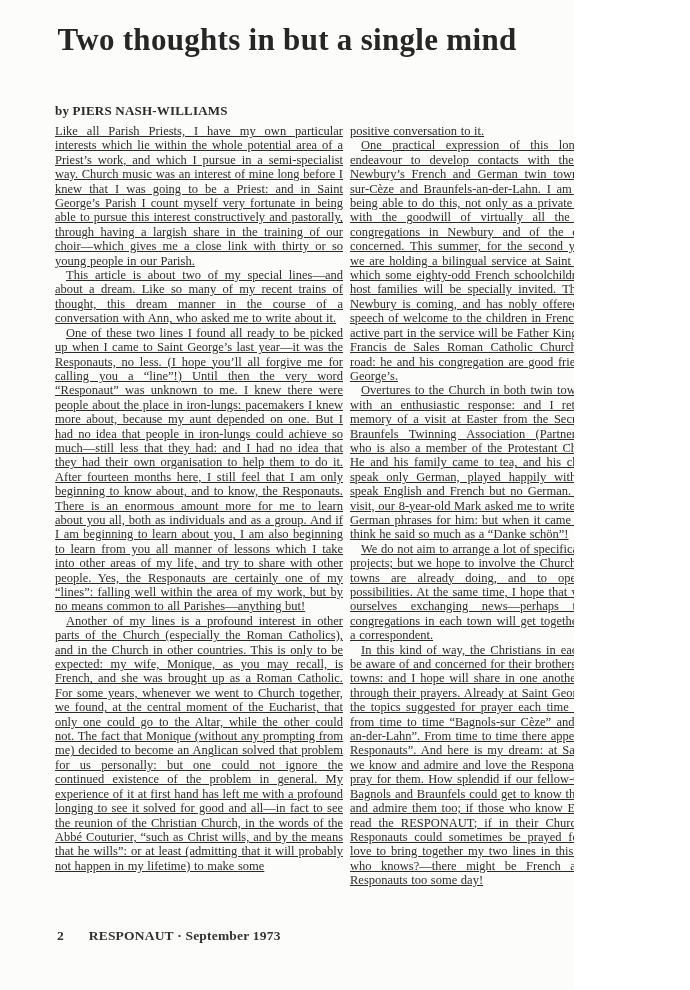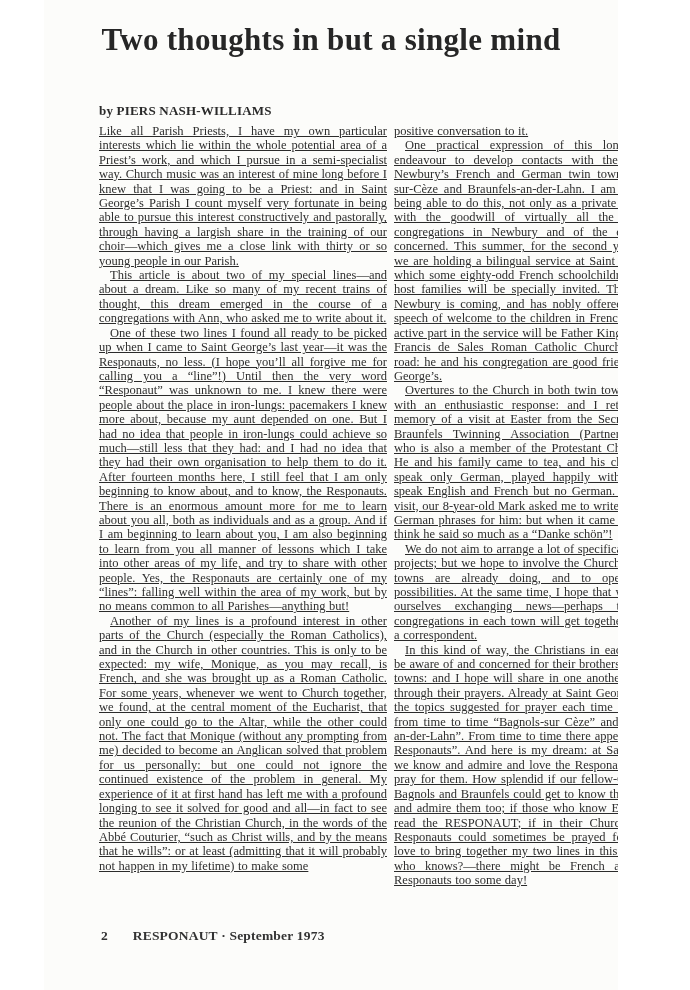--- a/index.html
+++ b/index.html
@@ -8,21 +8,20 @@
     background: #ffffff;
   }
   .page {
     position: relative;
     width: 574px;
     height: 990px;
     background: #fcfcfa;
     font-family: "Liberation Serif", serif;
     color: #2b2b2b;
     overflow: hidden;
-    margin-left: 44px;
   }
   .title {
     position: absolute;
     top: 22px;
     left: 0;
     width: 100%;
     margin: 0;
     text-align: center;
     font-size: 31px;
     font-weight: bold;
@@ -83,21 +82,21 @@
 
 <div class="page">
 
   <h1 class="title">Two thoughts in but a single mind</h1>
 
   <h2 class="byline">by PIERS NASH-WILLIAMS</h2>
 
   <div class="columns">
     <div class="col">
         <p class="para">Like all Parish Priests, I have my own particular interests which lie within the whole potential area of a Priest’s work, and which I pursue in a semi-specialist way.  Church music was an interest of mine long before I knew that I was going to be a Priest: and in Saint George’s Parish I count myself very fortunate in being able to pursue this interest constructively and pastorally, through having a largish share in the training of our choir—which gives me a close link with thirty or so young people in our Parish.</p>
-        <p class="para indent">This article is about two of my special lines—and about a dream.  Like so many of my recent trains of thought, this dream emerged in the course of a congregations with Ann, who asked me to write about it.</p>
+        <p class="para indent">This article is about two of my special lines—and about a dream.  Like so many of my recent trains of thought, this dream manner in the course of a conversation with Ann, who asked me to write about it.</p>
         <p class="para indent">One of these two lines I found all ready to be picked up when I came to Saint George’s last year—it was the Responauts, no less.  (I hope you’ll all forgive me for calling you a “line”!)  Until then the very word “Responaut” was unknown to me.  I knew there were people about the place in iron-lungs: pacemakers I knew more about, because my aunt depended on one.  But I had no idea that people in iron-lungs could achieve so much—still less that they had: and I had no idea that they had their own organisation to help them to do it.  After fourteen months here, I still feel that I am only beginning to know about, and to know, the Responauts.  There is an enormous amount more for me to learn about you all, both as individuals and as a group.  And if I am beginning to learn about you, I am also beginning to learn from you all manner of lessons which I take into other areas of my life, and try to share with other people.  Yes, the Responauts are certainly one of my “lines”: falling well within the area of my work, but by no means common to all Parishes—anything but!</p>
         <p class="para indent">Another of my lines is a profound interest in other parts of the Church (especially the Roman Catholics), and in the Church in other countries.  This is only to be expected:  my wife, Monique, as you may recall, is French, and she was brought up as a Roman Catholic.  For some years, whenever we went to Church together, we found, at the central moment of the Eucharist, that only one could go to the Altar, while the other could not.  The fact that Monique (without any prompting from me) decided to become an Anglican solved that problem for us personally: but one could not ignore the continued existence of the problem in general.  My experience of it at first hand has left me with a profound longing to see it solved for good and all—in fact to see the reunion of the Christian Church, in the words of the Abbé Couturier, “such as Christ wills, and by the means that he wills”: or at least (admitting that it will probably not happen in my lifetime) to make some</p>
       </div>
     <div class="col">
         <p class="para">positive conversation to it.</p>
         <p class="para indent">One practical expression of this longing is an endeavour to develop contacts with the Church in Newbury’s French and German twin towns, Bagnols-sur-Cèze and Braunfels-an-der-Lahn.  I am fortunate in being able to do this, not only as a private venture, but with the goodwill of virtually all the clergy and congregations in Newbury and of the civic bodies concerned.  This summer, for the second year running, we are holding a bilingual service at Saint George’s, to which some eighty-odd French schoolchildren and their host families will be specially invited.  The Mayor of Newbury is coming, and has nobly offered to make a speech of welcome to the children in French.  Taking an active part in the service will be Father King, from Saint Francis de Sales Roman Catholic Church across the road: he and his congregation are good friends of Saint George’s.</p>
         <p class="para indent">Overtures to the Church in both twin towns have met with an enthusiastic response: and I retain a vivid memory of a visit at Easter from the Secretary of the Braunfels Twinning Association (Partnerschaftsring), who is also a member of the Protestant Church Board.  He and his family came to tea, and his children, who speak only German, played happily with ours, who speak English and French but no German.  Before their visit, our 8-year-old Mark asked me to write down a few German phrases for him: but when it came to it, I don’t think he said so much as a “Danke schön”!</p>
         <p class="para indent">We do not aim to arrange a lot of specifically Churchy projects; but we hope to involve the Church in what the towns are already doing, and to open up new possibilities.  At the same time, I hope that we shall find ourselves exchanging news—perhaps the various congregations in each town will get together to appoint a correspondent.</p>
         <p class="para indent">In this kind of way, the Christians in each town will be aware of and concerned for their brothers in the other towns: and I hope will share in one another’s concerns through their prayers.  Already at Saint George’s, among the topics suggested for prayer each time there appear from time to time “Bagnols-sur Cèze” and “Braunfels-an-der-Lahn”.  From time to time there appears too “The Responauts”. And here is my dream: at Saint George’s we know and admire and love the Responauts—and we pray for them.  How splendid if our fellow-Christians in Bagnols and Braunfels could get to know them and love and admire them too; if those who know English could read the RESPONAUT; if in their Churches too the Responauts could sometimes be prayed for!  I should love to bring together my two lines in this way: and—who knows?—there might be French and German Responauts too some day!</p>
       </div>

